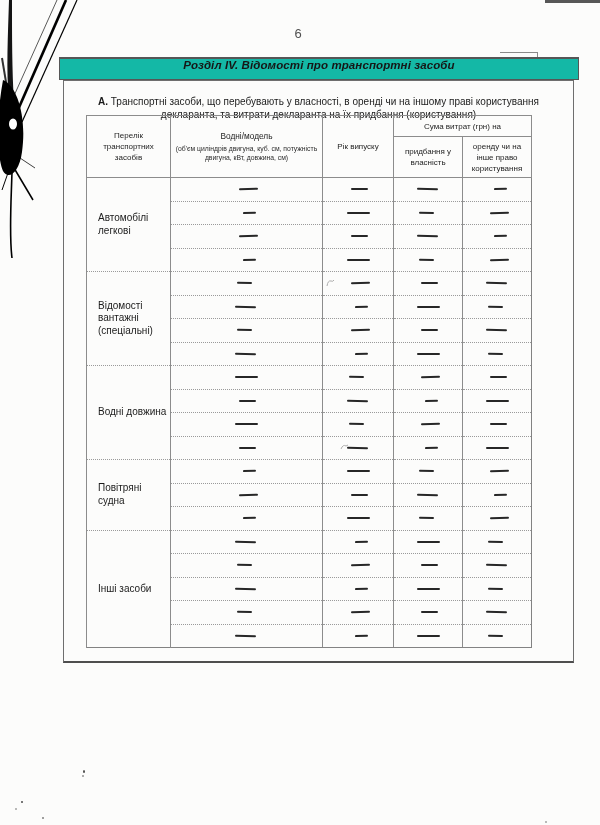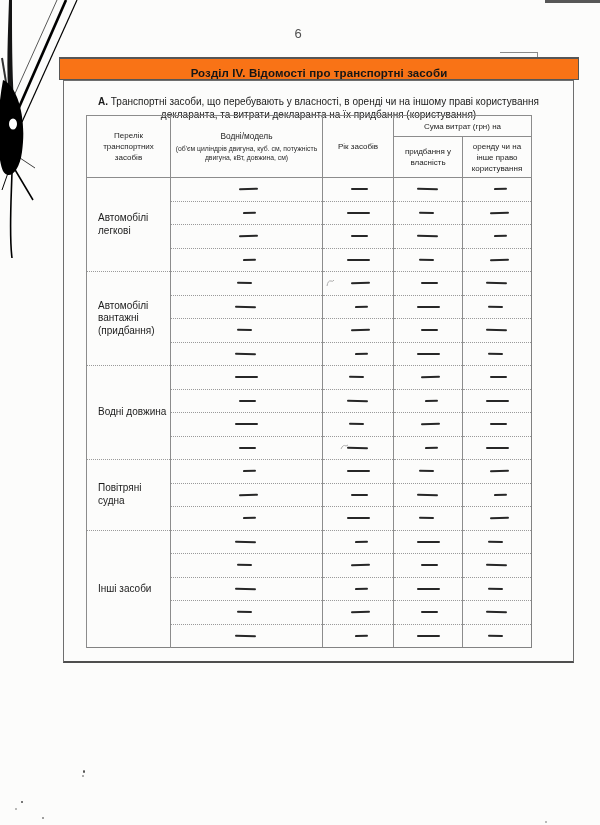--- a/index.html
+++ b/index.html
@@ -19,22 +19,22 @@
     border-top:1px solid #8a8a8a;border-right:1px solid #8a8a8a;}
   .speck{position:absolute;background:#4c4c4c;border-radius:50%;}
   .squiggle{position:absolute;opacity:.55;pointer-events:none;}
 
   
   .page-number{position:absolute;left:0;top:26px;width:596px;text-align:center;
     font-size:13px;color:#4f4f4f;}
 
   
   .title-box{position:absolute;left:59px;top:57px;width:518px;height:20px;
-    border:1px solid #565656;border-top-width:2px;background:#f97316;
-    display:flex;align-items:flex-end;justify-content:center;}
+    border:1px solid #565656;border-top-width:2px;background:#14b8a6;
+    display:flex;align-items:flex-start;justify-content:center;font-style:italic;}
   .title-box .ttl{font-size:11.5px;font-weight:bold;letter-spacing:.1px;color:#161616;}
 
   
   .section-box{position:absolute;left:63px;top:80px;width:509px;height:580px;
     border:1px solid #6e6e6e;border-bottom:2px solid #4e4e4e;background:transparent;}
   .section-a-text{position:absolute;left:10px;top:5px;width:489px;
     text-align:center;font-size:10px;line-height:12.5px;color:#1b1b1b;}
   .section-a-text b{font-weight:bold;}
 
   
@@ -115,21 +115,21 @@
         <col style="width:69px">
           <col style="width:69px">
       </colgroup>
       <thead>
         <tr class="h1">
           <th rowspan="2" class="hdr-list">Перелік транспортних засобів</th>
           <th rowspan="2">
             <span class="hdr-brand-title">Водні/модель</span>
             <span class="hdr-brand-sub">(об'єм циліндрів двигуна, куб. см, потужність двигуна, кВт, довжина, см)</span>
           </th>
-          <th rowspan="2" class="hdr-year">Рік засобів</th>
+          <th rowspan="2" class="hdr-year">Рік випуску</th>
           <th colspan="2" class="hdr-sum">Сума витрат (грн) на</th>
         </tr>
         <tr class="h2">
           <th class="hdr-sub2">придбання у власність</th>
           <th class="hdr-sub2">оренду чи на інше право користування</th>
         </tr>
       </thead>
       <tbody>
           <tr>
             <td class="label-cell" rowspan="4">
@@ -185,21 +185,21 @@
             </td>
             <td class="data-cell">
               <div class="dash v1"></div>
             </td>
             <td class="data-cell">
               <div class="dash v0"></div>
             </td>
           </tr>
           <tr>
             <td class="label-cell" rowspan="4">
-              <div class="label-wrap"><span>Автомобілі вантажні (придбання)</span></div>
+              <div class="label-wrap"><span>Відомості вантажні (спеціальні)</span></div>
             </td>
             <td class="data-cell">
               <div class="dash v1"></div>
             </td>
             <td class="data-cell">
               <div class="dash v0"></div>
             </td>
             <td class="data-cell">
               <div class="dash v5"></div>
             </td>

